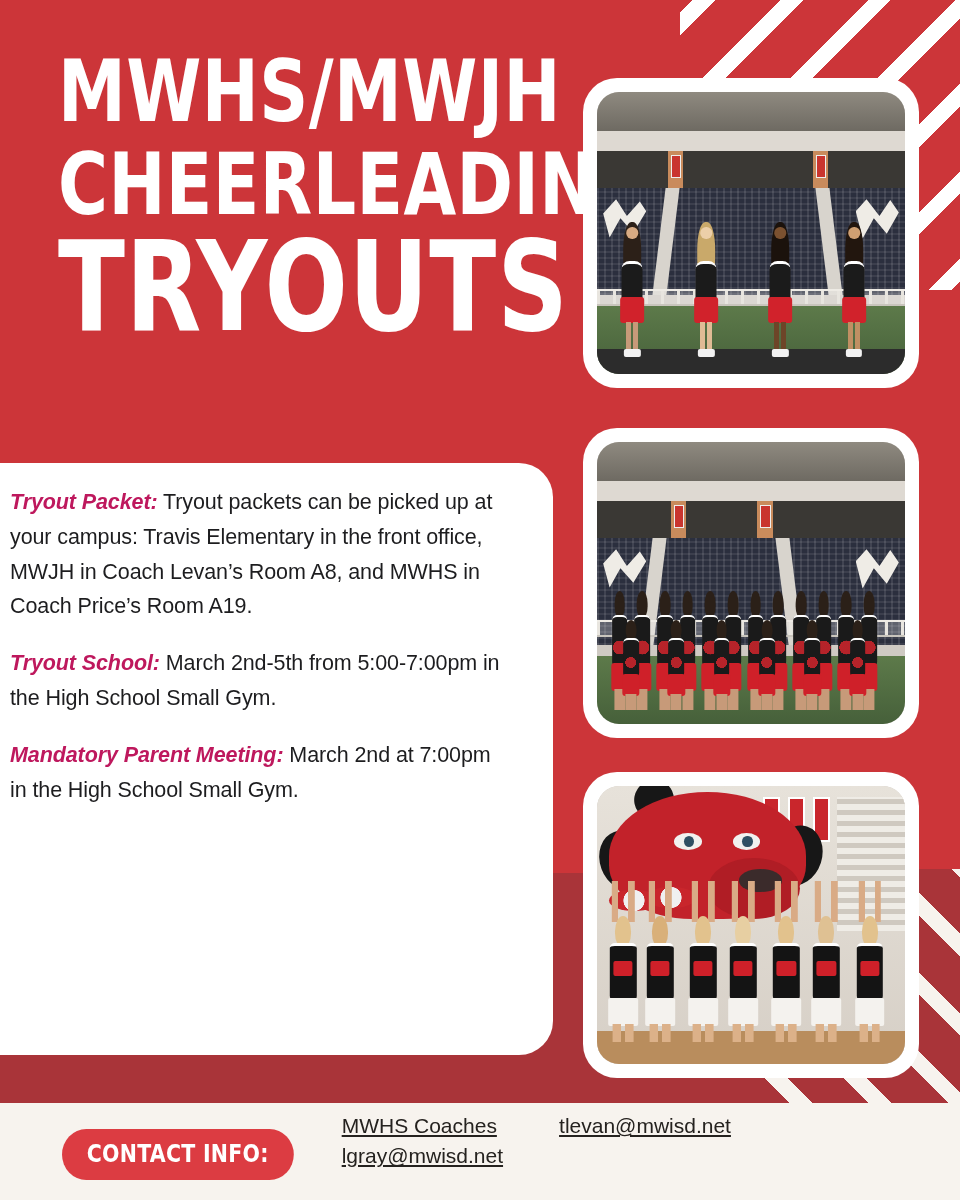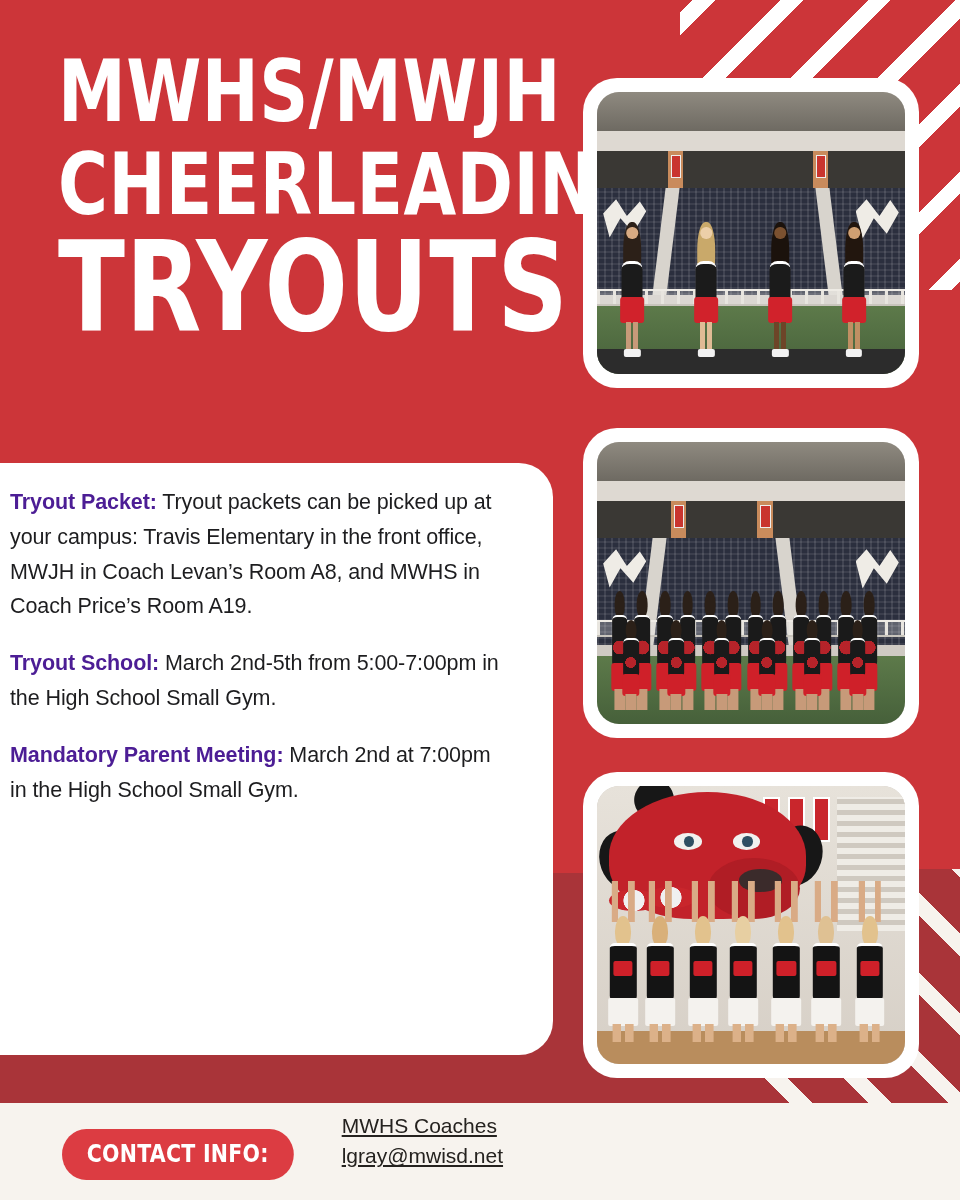--- a/index.html
+++ b/index.html
@@ -189,21 +189,21 @@
     align-items:flex-start;
     margin-bottom:22px;
   }
   .bullet-row:last-child { margin-bottom:0; }
   .bullet-text {
     font-size:21.5px;
     line-height:1.62;
     color:#1d1d1f;
     letter-spacing:-0.1px;
   }
-  .bullet-text b { font-weight:bold; color:#4c1d95; }
+  .bullet-text b { font-weight:bold; color:#be185d;font-style:italic; }
 
   
   .footer {
     position:absolute; left:0; bottom:0;
     width:960px; height:97px;
     background:#F7F3EE;
     z-index:9;
     display:flex; align-items:flex-start;
   }
   .contact-pill {
@@ -555,17 +555,18 @@
   <div class="stripes-br"></div>
 
   <div class="footer">
     <div class="contact-pill">CONTACT INFO:</div>
     <div class="contact-cols">
       <div class="contact-col">
         <div>MWHS Coaches</div>
         <div>lgray@mwisd.net</div>
       </div>
       <div class="contact-col">
+        <div>tlevan@mwisd.net</div>
       </div>
     </div>
   </div>
 
 </div>
 
 </body></html>

